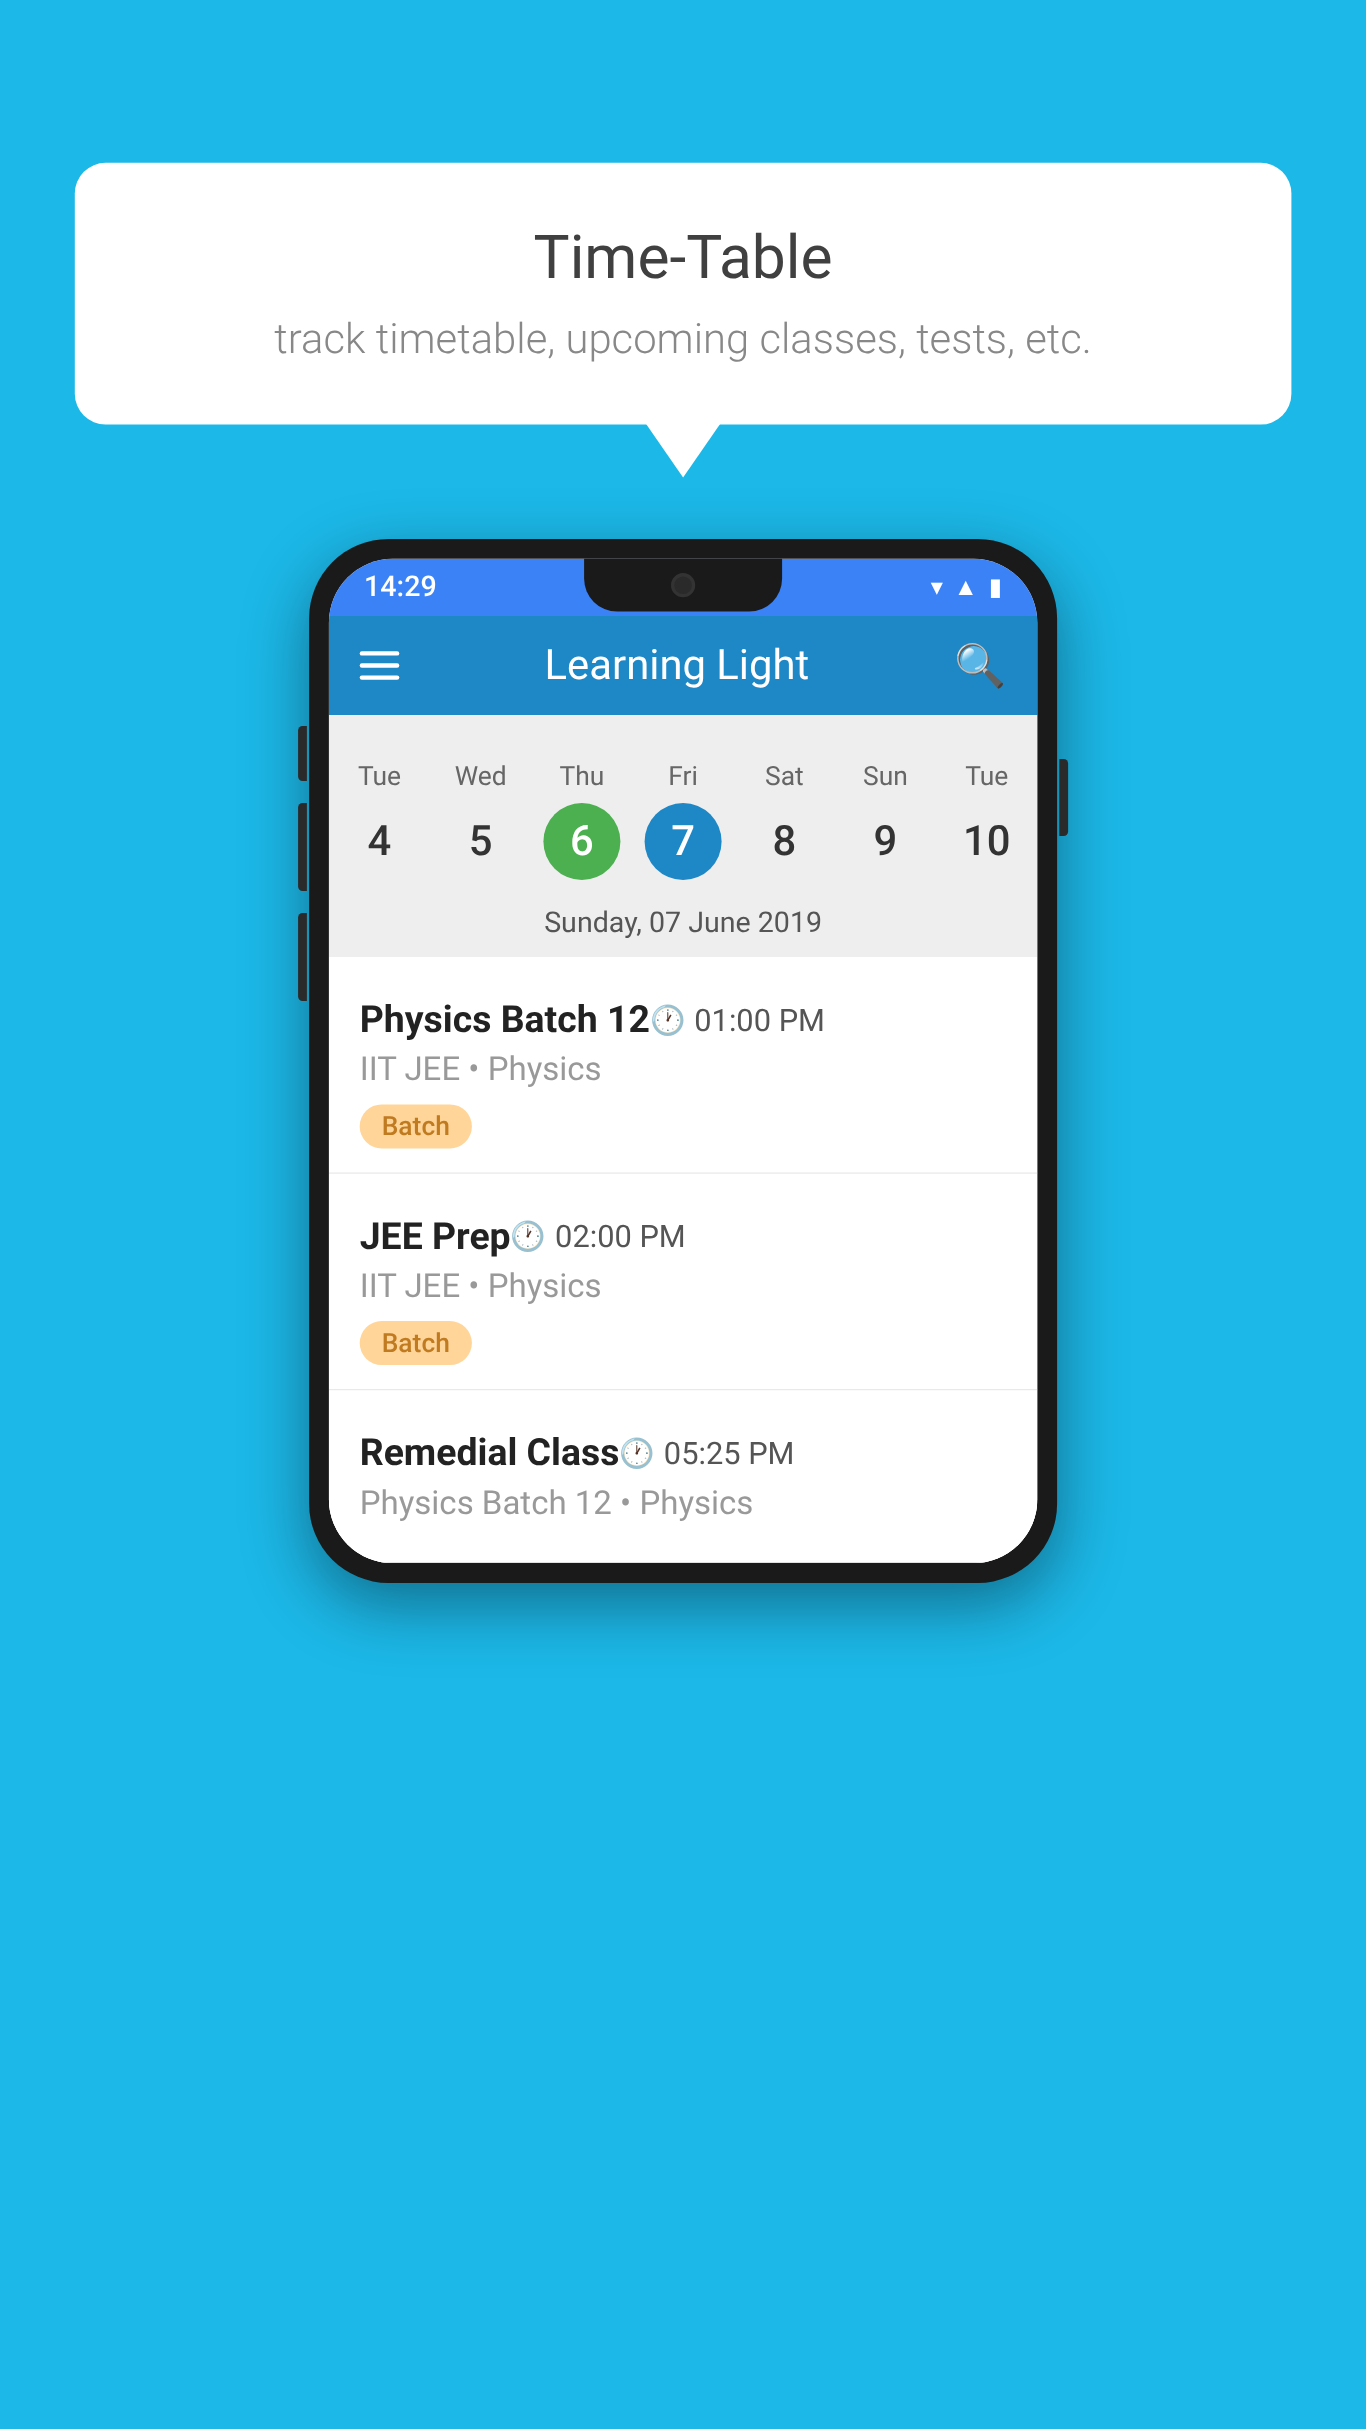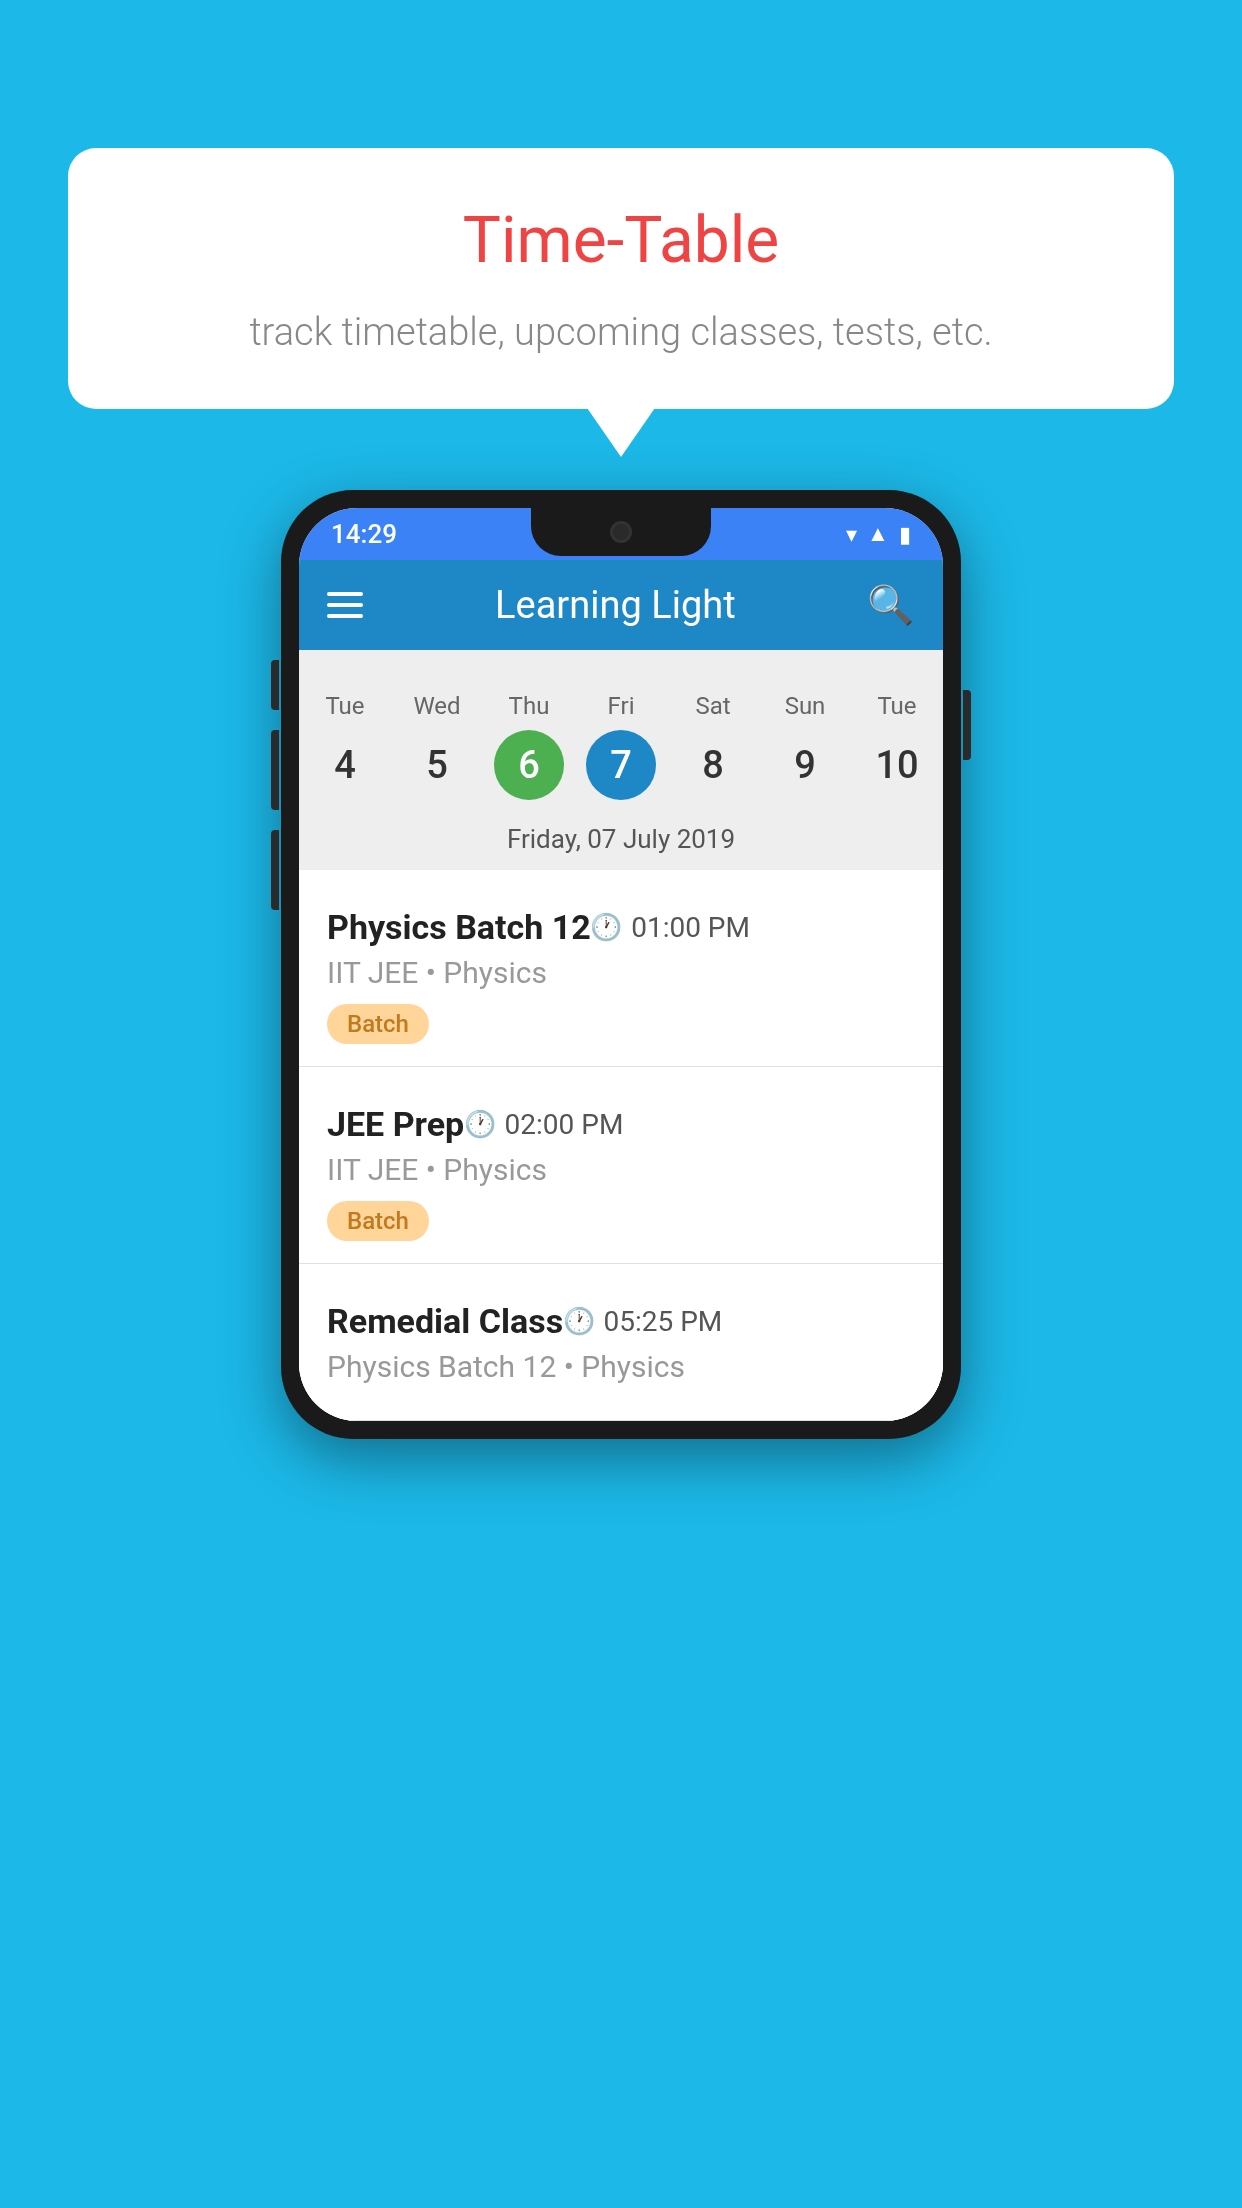--- a/index.html
+++ b/index.html
@@ -36,24 +36,24 @@
       left: 50%;
       transform: translateX(-50%);
       width: 0;
       height: 0;
       border-left: 36px solid transparent;
       border-right: 36px solid transparent;
       border-top: 52px solid white;
     }
 
     .speech-bubble-title {
-      font-size: 64px;
+      font-size: 55px;
       font-weight: 400;
-      color: #ef4444;
-      margin-bottom: 32px;
+      color: #404040;
+      margin-bottom: 20px;
     }
 
     .speech-bubble-subtitle {
       font-size: 38px;
       color: #888;
       font-weight: 300;
     }
 
     
     .phone-wrapper {
@@ -390,21 +390,21 @@
             </div>
             <div class="day-col">
               <div class="day-name">Sun</div>
               <div class="day-number">9</div>
             </div>
             <div class="day-col">
               <div class="day-name">Tue</div>
               <div class="day-number">10</div>
             </div>
           </div>
-        <div class="selected-date">Friday, 07 July 2019</div>
+        <div class="selected-date">Sunday, 07 June 2019</div>
       </div>
 
       <div class="schedule-list">
 
       <div class="schedule-item"><div class="item-header">
               <div class="item-title">Physics Batch 12</div>
               <div class="item-time">
                 <span class="clock-icon">🕐</span>
                 <span>01:00 PM</span>
               </div>

